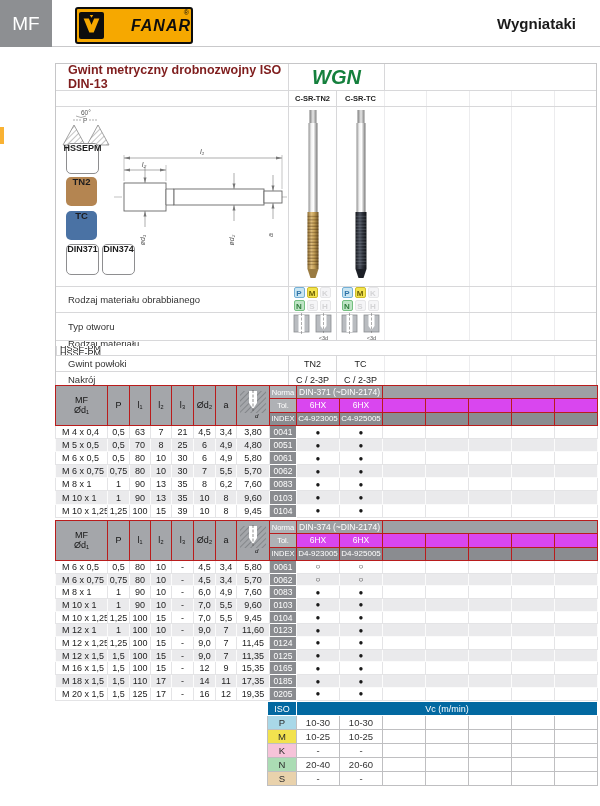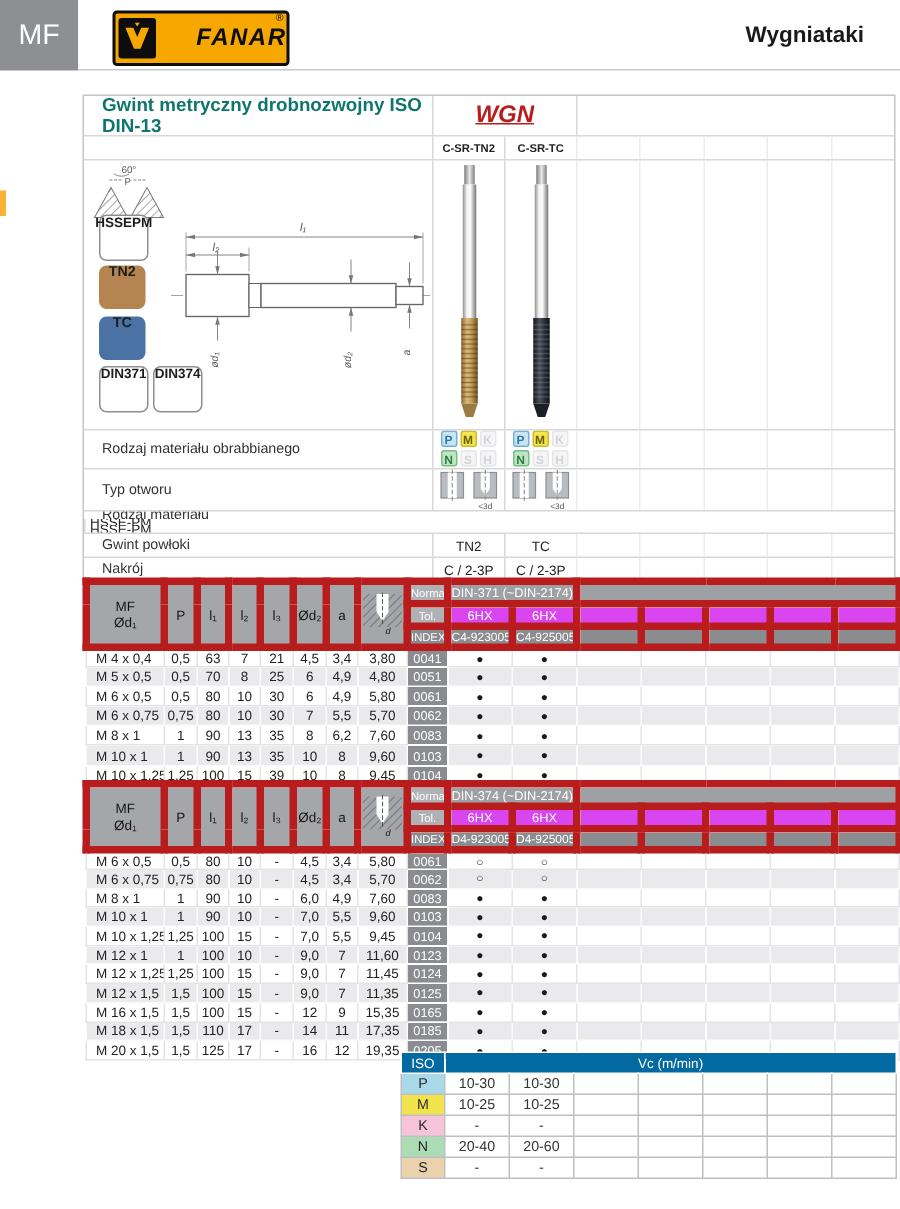--- a/index.html
+++ b/index.html
@@ -23,23 +23,23 @@
   
   .panel{position:absolute;left:55px;top:63px;width:540px;border:1px solid #C6C6C8;}
   .prow{display:flex;border-top:1px solid #D8D8DA;}
   .prow:first-child{border-top:none;}
   .pc{box-sizing:border-box;border-left:1px solid #D8D8DA;overflow:hidden;}
   .pc:first-child{border-left:none;}
   .plabel{width:232px;display:flex;align-items:center;padding-left:12px;font-size:9.5px;color:#333;}
   .pcol{width:48px;display:flex;align-items:center;justify-content:center;font-size:9px;color:#222;}
   .pe{width:42.4px;border-left:1px solid #ECECEE;}
   .r1{height:26px;}
-  .r1 .ptitle{font-size:12.5px;font-weight:bold;color:#0f766e;}
+  .r1 .ptitle{font-size:12.5px;font-weight:bold;color:#7f1d1d;}
   .r1 .wgn{width:96px;display:flex;align-items:center;justify-content:center;
-           font-size:16px;font-weight:bold;font-style:italic;color:#b91c1c;text-decoration:underline;}
+           font-size:20px;font-weight:bold;font-style:italic;color:#15803d;}
   .r1 .rest{flex:1;}
   .r2{height:15px;}
   .r2 .csr{font-size:7.5px;font-weight:bold;}
   .r3{height:179px;}
   .draw-cell{position:relative;width:232px;padding-left:0;}
   .img-cell{width:48px;position:relative;display:flex;justify-content:center;padding-top:3px;box-sizing:border-box;}
   .badge{position:absolute;width:31px;height:29px;border-radius:5px;display:flex;flex-direction:row;
          justify-content:center;font-weight:bold;line-height:1.05;}
   .badge.white{background:#fff;border:1.5px solid #8E8E90;font-size:9px;color:#1c1c1c;}
   .badge.solid{font-size:9.5px;color:#1c1c1e;}
@@ -62,21 +62,21 @@
   .iso-badge.on[data-letter="M"]{background:#F4E44E;border-color:#CDBB2A;color:#6B5F04;}
   .iso-badge.on[data-letter="N"]{background:#BEE4C5;border-color:#74C080;color:#2F7D3C;}
   .holes{display:flex;gap:5px;align-items:flex-start;}
   .hole-wrap{display:flex;flex-direction:column;align-items:center;}
   .blind-note{font-size:5.5px;color:#555;line-height:4px;margin-top:1px;}
 
   
   .dim{position:absolute;border-collapse:collapse;table-layout:fixed;font-size:9px;color:#222;}
   .dim th,.dim td{padding:0;text-align:center;overflow:hidden;white-space:nowrap;}
   .dim thead tr{height:13.33px;}
-  .dim thead th{border:5px solid #b91c1c;font-weight:normal;margin-top:29px;}
+  .dim thead th{border:1px solid #b91c1c;font-weight:normal;margin-top:29px;}
   .hleft{background:#A4A6AA;color:#141414;font-size:9px;}
   .hspec{line-height:1.15;}
   .hicon{background:#A4A6AA;}
   .hnorma-l,.htol-l{background:#AFB1B5;color:#fff;font-size:7.5px;}
   .hnorma{background:#9EA0A4;color:#fff;font-size:8.5px;text-align:left;padding-left:6px;}
   .hnorma-e{background:#9EA0A4;}
   .htol,.hempty{background:#d946ef;color:#fff;font-size:8.5px;}
   .hindex-l{background:#8A8C90;color:#fff;font-size:7.5px;}
   .hindex,.hempty2{background:#8A8C90;color:#fff;font-size:8px;}
   .dim tbody tr{height:13.1px;}

